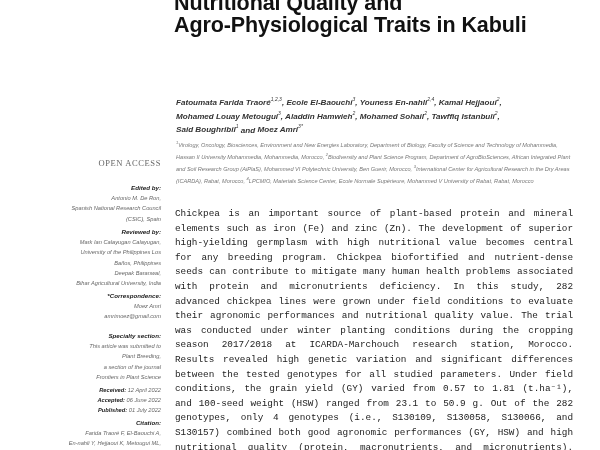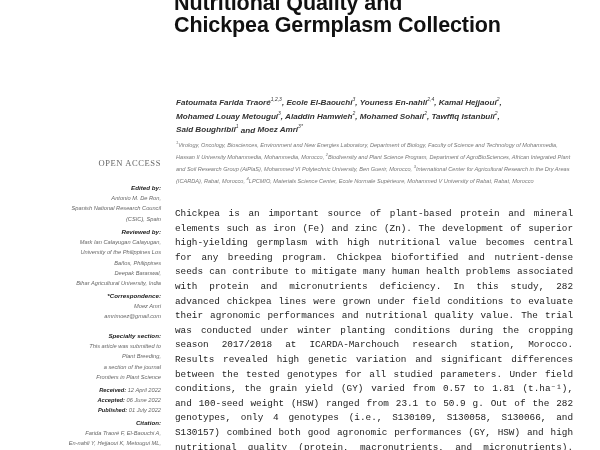--- a/index.html
+++ b/index.html
@@ -17,21 +17,21 @@
   .meta-block { position:absolute; right:0; width:160px; text-align:right; font-size:5.7px; line-height:10.2px; color:#666; font-style:italic; }
   .meta-block .hdr { font-weight:bold; color:#222; font-size:6.2px; }
   .meta-block .lbl { font-weight:bold; color:#222; }
   .meta-block div { white-space:nowrap; }
 </style>
 </head>
 <body>
 
 <div class="title">
   <span class="line">Nutritional Quality and</span>
-  <span class="line">Chickpea Germplasm Collection</span>
+  <span class="line">Agro-Physiological Traits in Kabuli</span>
 </div>
 
 <div class="authors">
   <span><span>Fatoumata Farida Traoré</span><sup>1,2,3</sup></span>,
   <span><span>Ecole El-Baouchi</span><sup>3</sup></span>,
   <span><span>Youness En-nahli</span><sup>2,4</sup></span>,
   <span><span>Kamal Hejjaoui</span><sup>2</sup></span>,<br>
   <span><span>Mohamed Louay Metougui</span><sup>3</sup></span>,
   <span><span>Aladdin Hamwieh</span><sup>2</sup></span>,
   <span><span>Mohamed Sohail</span><sup>2</sup></span>,

